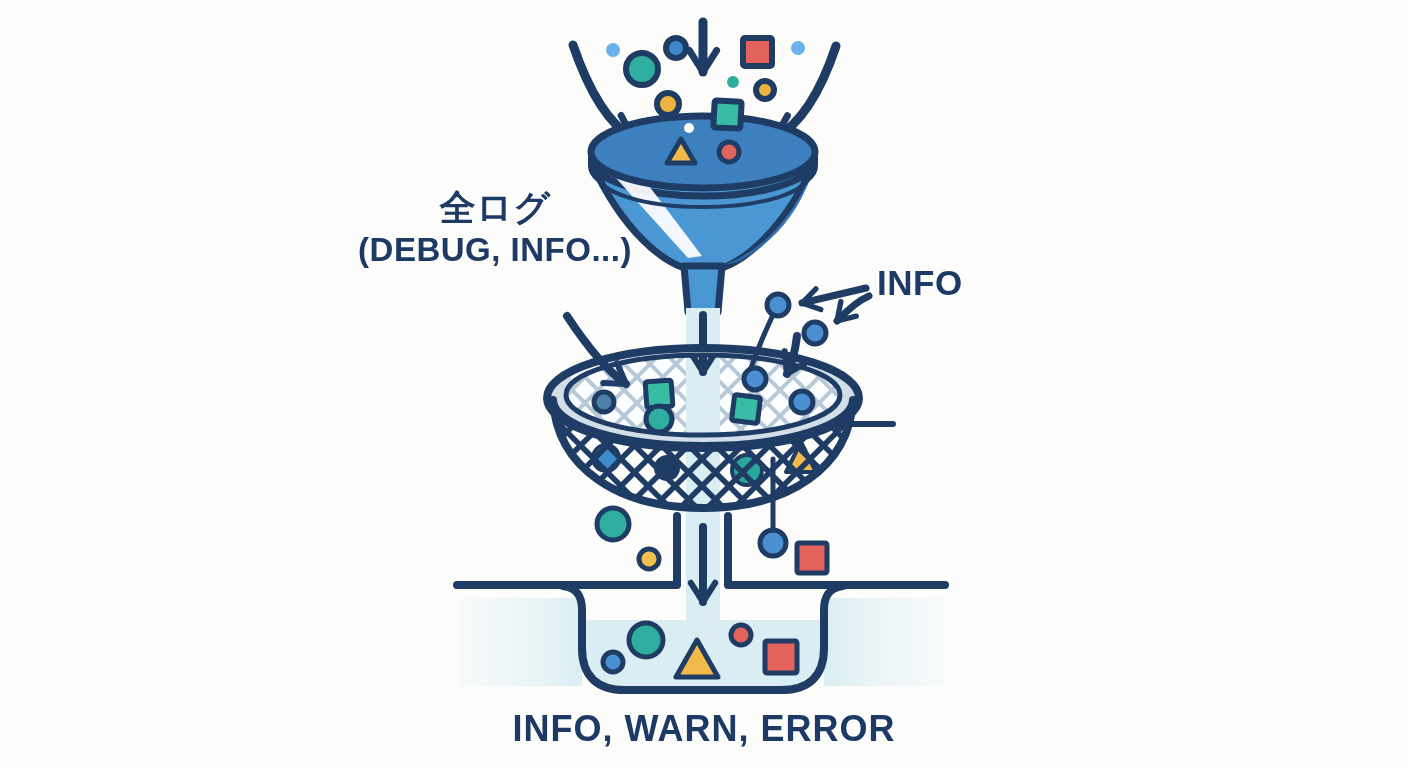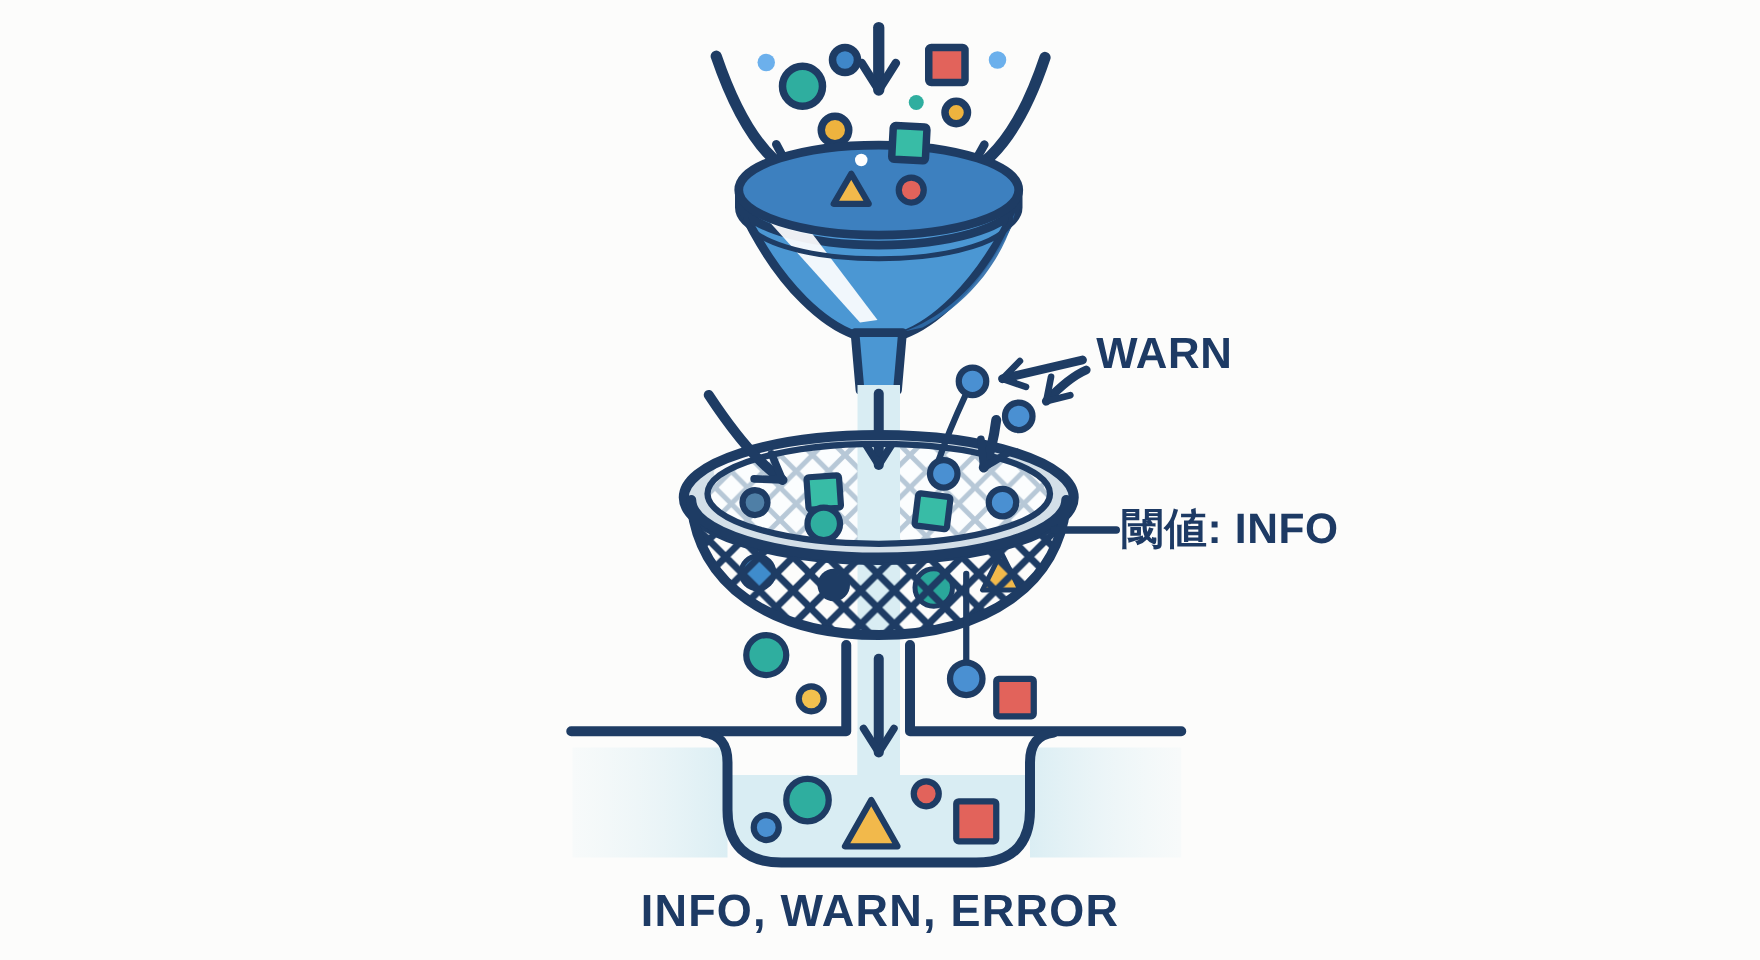--- a/index.html
+++ b/index.html
@@ -178,21 +178,24 @@
       <circle cx="646" cy="640" r="17" fill="#2fae9f" stroke="#1e3c64" stroke-width="5"></circle>
       <circle cx="613" cy="662" r="10" fill="#4a90d2" stroke="#1e3c64" stroke-width="5"></circle>
       <path d="M697,640 L676,677 L718,677 Z" fill="#f2b94b" stroke="#1e3c64" stroke-width="5" stroke-linejoin="round"></path>
       <circle cx="741" cy="635" r="10" fill="#e2635b" stroke="#1e3c64" stroke-width="5"></circle>
       <rect x="765" y="641" width="32" height="32" rx="2" fill="#e2635b" stroke="#1e3c64" stroke-width="5"></rect>
     </g>
 
     <line x1="843" y1="424" x2="893" y2="424" stroke="#1e3c64" stroke-width="6" stroke-linecap="round"></line>
   </svg>
 
+  <div class="lbl lbl-input">
+    <span class="l1">全ログ</span>
+    <span class="l2">(DEBUG, INFO...)</span>
+  </div>
 
   <div class="lbl lbl-debug">
-    <span class="l1">WARN</span>
+    <span class="l1">INFO</span>
   </div>
 
-  <div class="lbl lbl-threshold">閾値: INFO</div>
 
   <div class="lbl lbl-output">INFO, WARN, ERROR</div>
 </div>
 
 </body></html>

